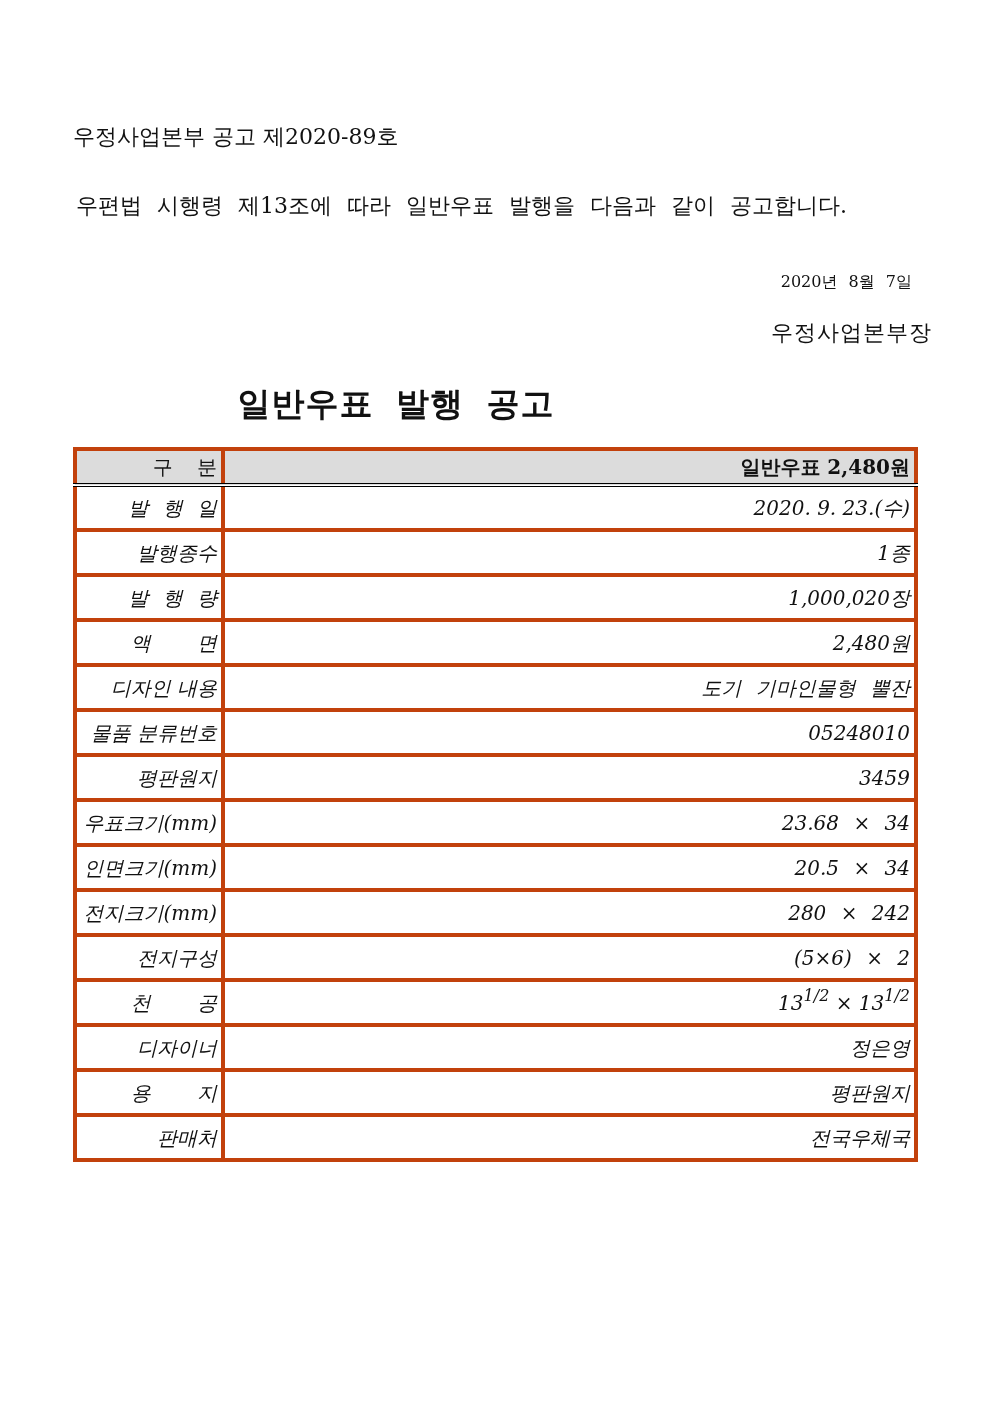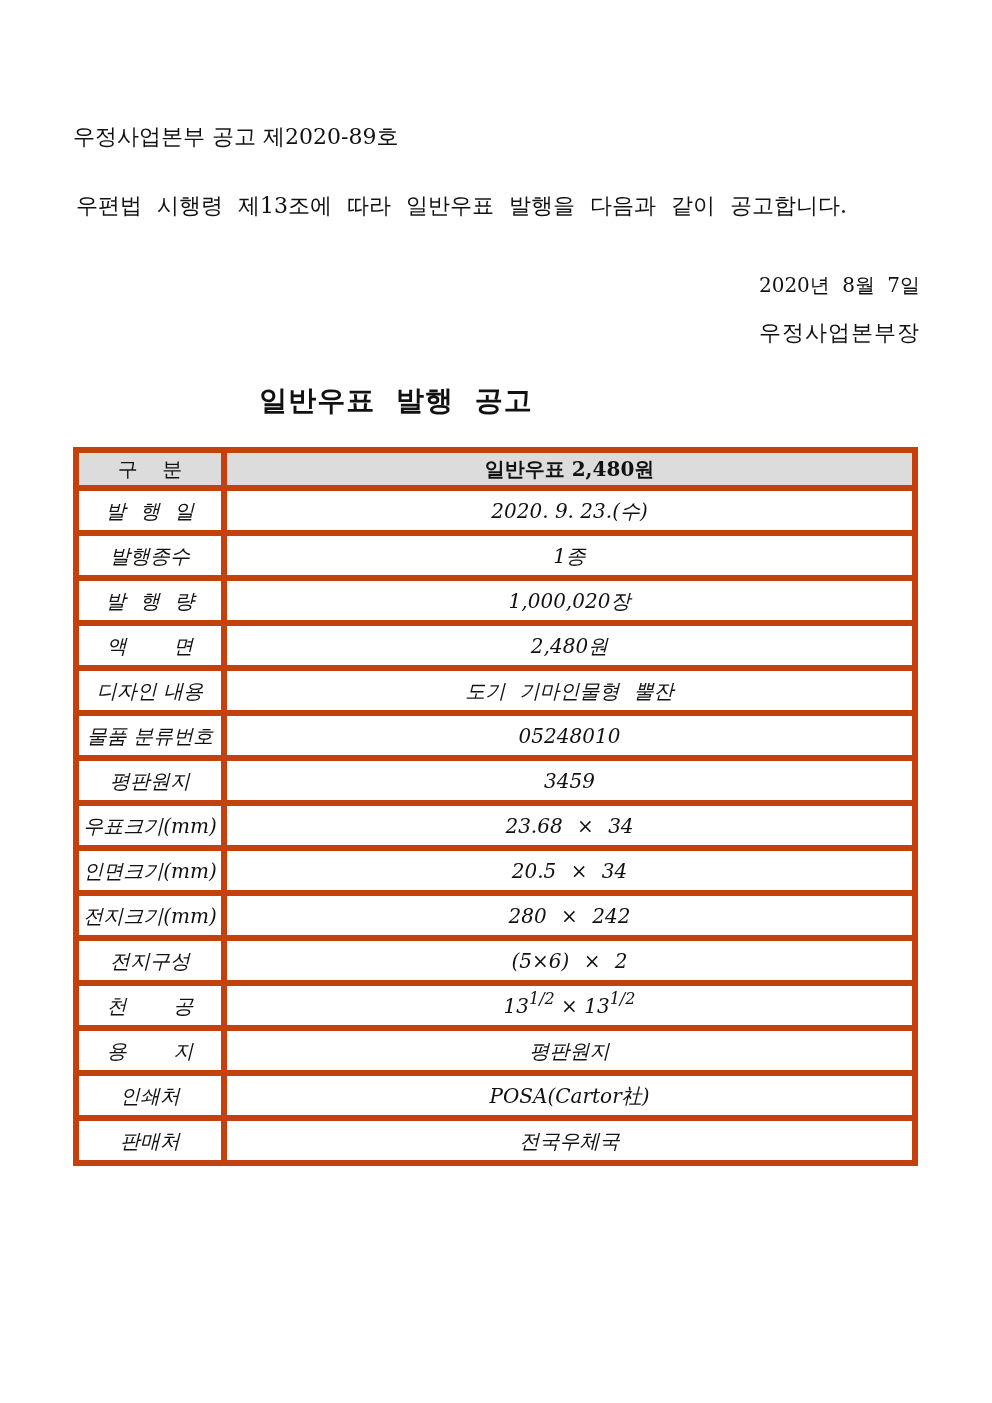--- a/index.html
+++ b/index.html
@@ -26,59 +26,59 @@
     .intro-text {
       position: absolute;
       left: 76px;
       top: 191px;
       font-size: 22px;
       word-spacing: 8px;
       white-space: nowrap;
     }
     .date-line {
       position: absolute;
-      right: 72px;
+      right: 80px;
       top: 272px;
-      font-size: 20px;
+      font-size: 16px;
       word-spacing: 6px;
       white-space: nowrap;
       text-align: center;
     }
     .signer-line {
       position: absolute;
-      right: 72px;
+      right: 60px;
       top: 318px;
       font-size: 22px;
       letter-spacing: 1px;
       white-space: nowrap;
       text-align: center;
     }
     .doc-title {
       position: absolute;
       left: 0;
       width: 792px;
       top: 382px;
       text-align: center;
-      font-size: 28px;
+      font-size: 33px;
       font-weight: bold;
       word-spacing: 10px;
       letter-spacing: 1px;
     }
     .info-table {
       position: absolute;
       left: 73px;
       top: 447px;
       width: 845px;
       border-collapse: collapse;
       border: 2px solid #000000;
       table-layout: fixed;
     }
     .info-table td, .info-table th {
-      border: 6px solid #c2410c;
-      text-align: center;
+      border: 4px solid #c2410c;
+      text-align: right;
       vertical-align: middle;
       font-size: 20px;
       font-weight: normal;
       padding: 4px;
       line-height: 24px;
     }
     .info-table col.label-col { width: 148px; }
     .info-table thead tr { height: 36px; }
     .info-table thead th {
       background: #dcdcdc;
@@ -172,25 +172,25 @@
     </tr>
     <tr>
       <td class="label">전지구성</td>
       <td class="value spaced-med">(5×6) × 2</td>
     </tr>
     <tr>
       <td class="label spaced-wide">천 공</td>
       <td class="value"><span>13</span><sup class="frac">1/2</sup><span style="white-space:pre"> × </span><span>13</span><sup class="frac">1/2</sup></td>
     </tr>
     <tr>
+      <td class="label">디자이너</td>
+      <td class="value">정은영</td>
+    </tr>
+    <tr>
       <td class="label spaced-wide">용 지</td>
       <td class="value">평판원지</td>
-    </tr>
-    <tr>
-      <td class="label">인쇄처</td>
-      <td class="value">POSA(Cartor社)</td>
     </tr>
     <tr>
       <td class="label">판매처</td>
       <td class="value">전국우체국</td>
     </tr>
   </tbody>
 </table>
 
 </body></html>

